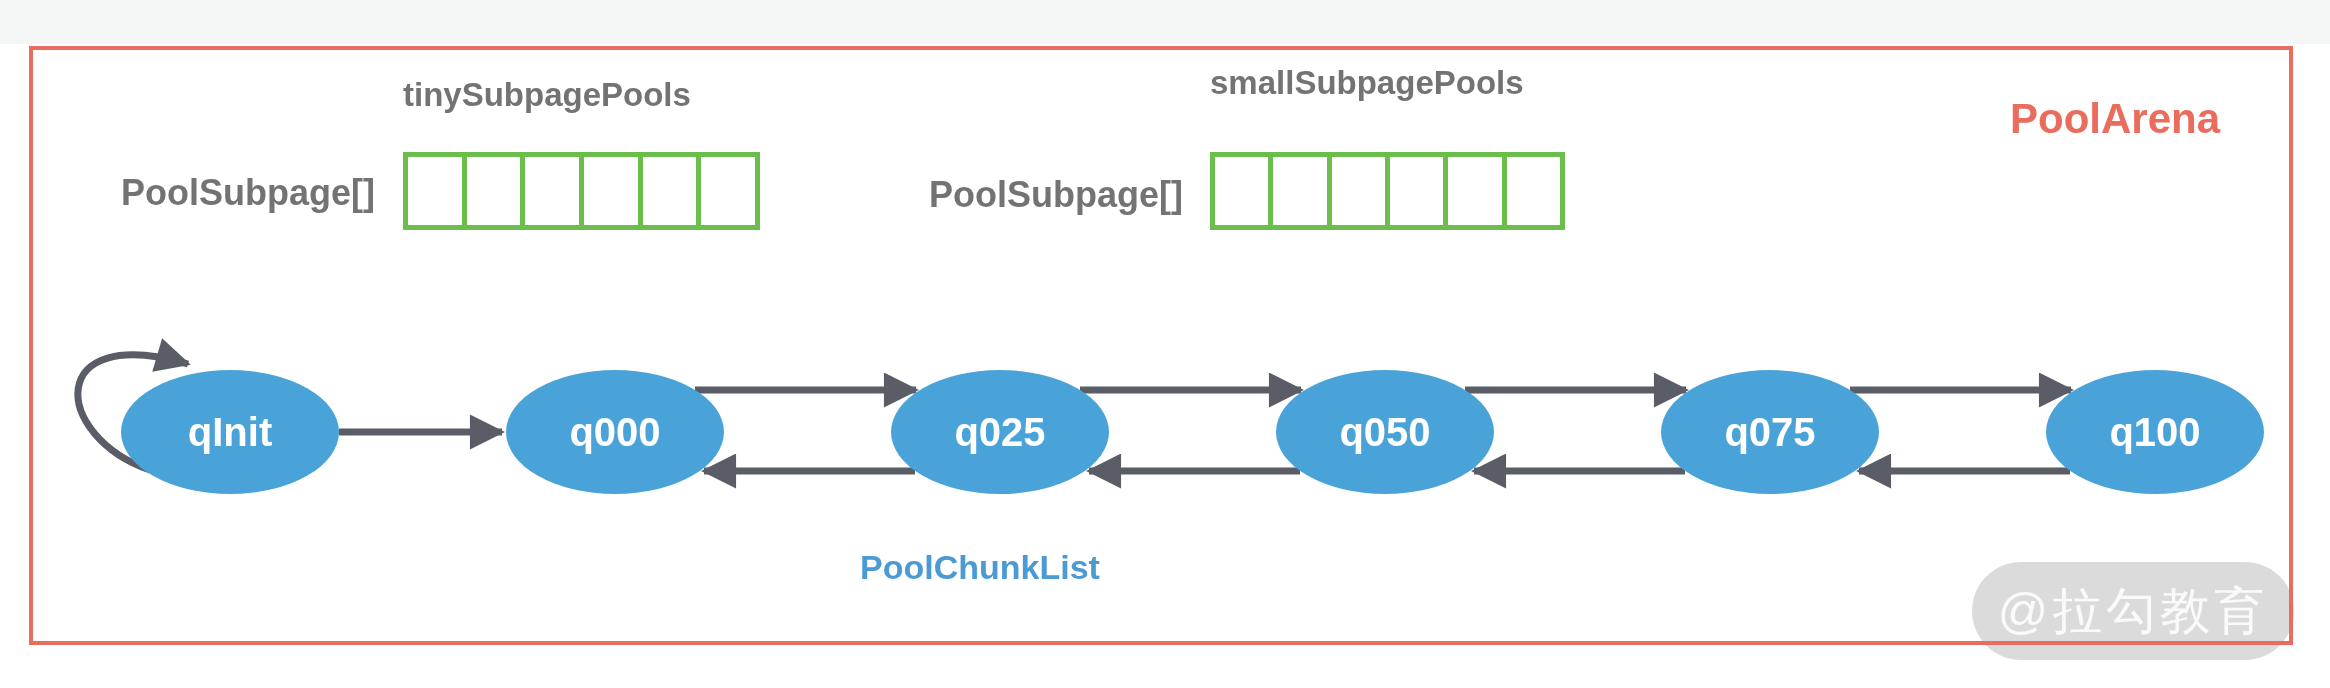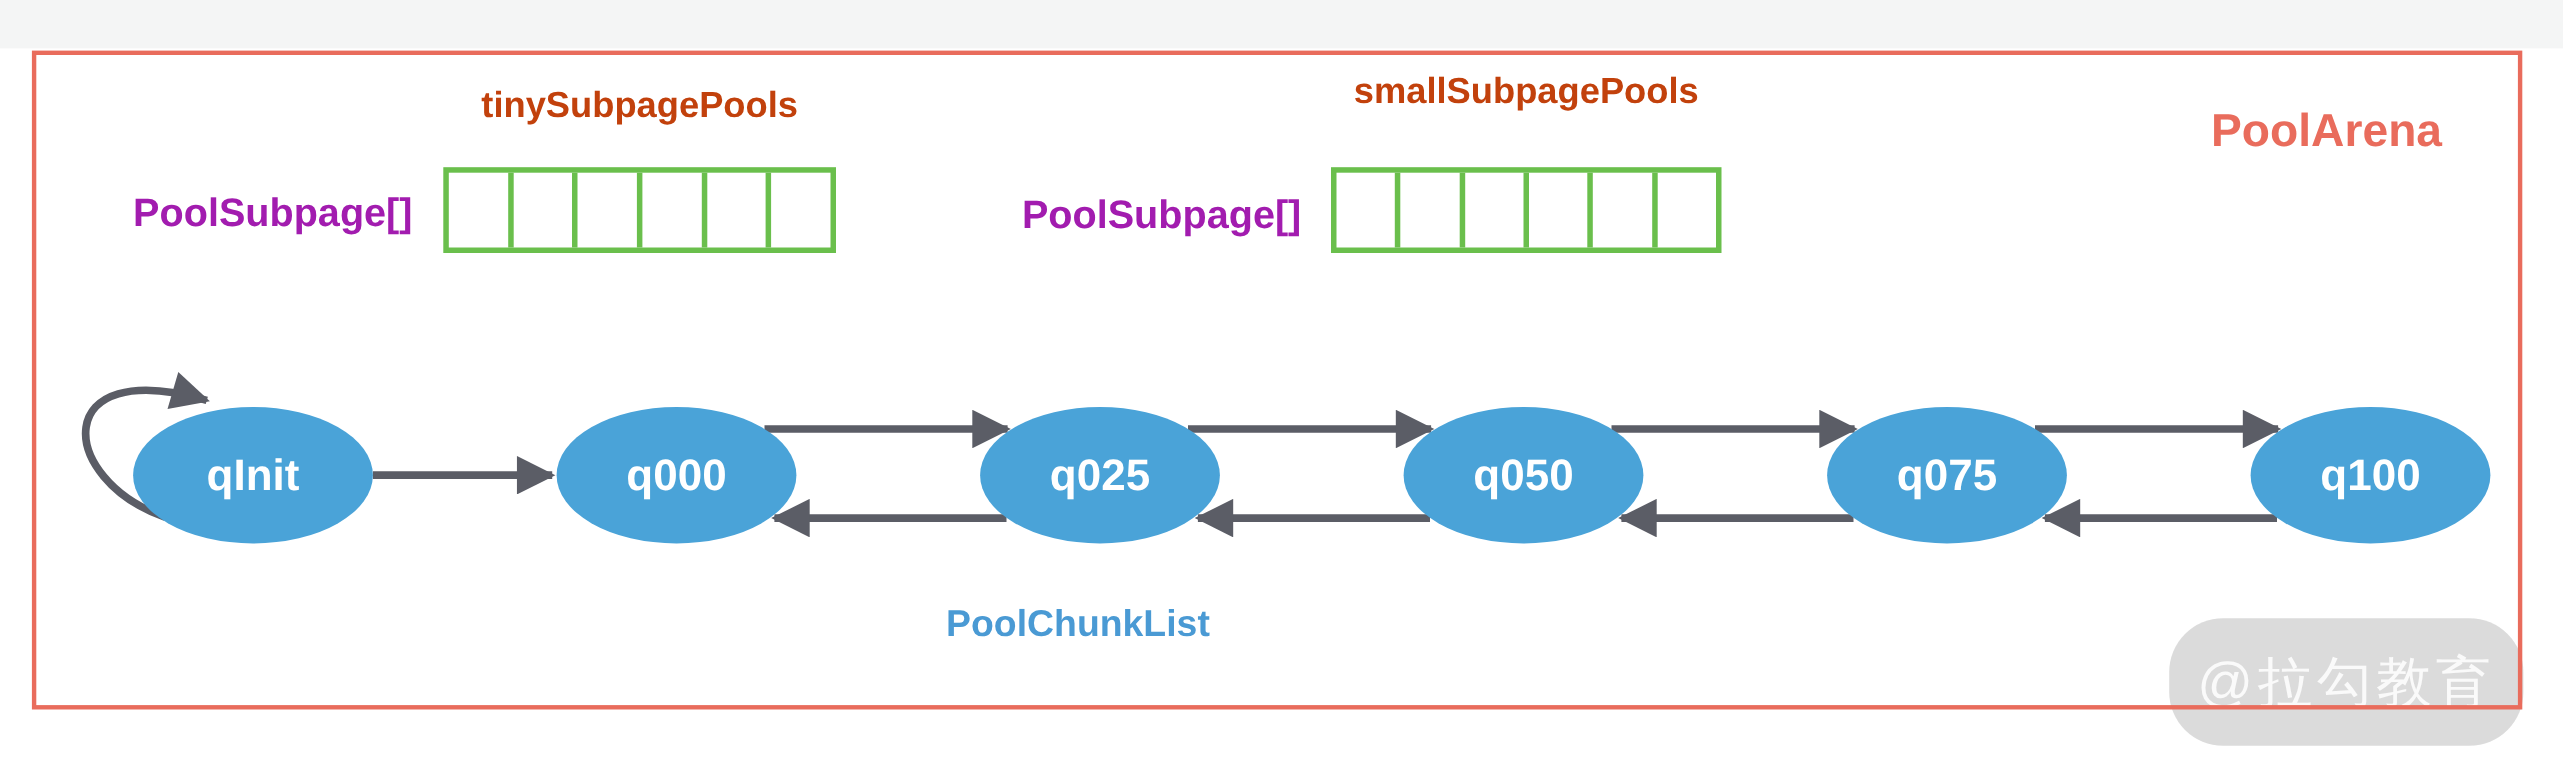--- a/index.html
+++ b/index.html
@@ -3,43 +3,43 @@
 <meta charset="utf-8">
 <style>
   html,body{margin:0;padding:0;background:#ffffff;}
   .stage{
     position:relative;width:2330px;height:688px;overflow:hidden;
     font-family:"Liberation Sans",sans-serif;background:#ffffff;
   }
   .top-strip{position:absolute;left:0;top:0;width:2330px;height:44px;background:#f4f5f5;}
   
   .watermark{
-    position:absolute;left:1972px;top:562px;width:322px;height:116px;
+    position:absolute;left:1972px;top:562px;width:322px;height:98px;
     background:#d9d9d9;border-radius:49px;opacity:0.92;z-index:1;
     display:flex;align-items:center;justify-content:center;
   }
   .watermark span{
     color:#ffffff;opacity:0.88;font-size:50px;font-weight:500;letter-spacing:4px;
   }
   .arena-box{
     position:absolute;left:29px;top:46px;width:2264px;height:599px;
     border:4px solid #e96c5c;box-sizing:border-box;z-index:3;pointer-events:none;
   }
   .arena-title{
     position:absolute;left:1960px;top:95px;width:300px;z-index:4;
     color:#e96c5c;font-size:42px;font-weight:700;text-align:left;
     padding-left:50px;box-sizing:border-box;
   }
   .pool-title{
-    position:absolute;color:#c2410c;font-size:33px;font-weight:600;text-align:center;z-index:4;
+    position:absolute;color:#737373;font-size:33px;font-weight:600;z-index:4;
   }
   .pool-title.tiny{left:403px;top:76px;width:357px;}
   .pool-title.small{left:1210px;top:64px;width:355px;}
   .pool-label{
-    position:absolute;color:#a21caf;font-size:36px;font-weight:600;text-align:right;z-index:4;
+    position:absolute;color:#737373;font-size:36px;font-weight:600;text-align:right;z-index:4;
   }
   .pool-label.tiny{left:95px;top:172px;width:280px;}
   .pool-label.small{left:903px;top:174px;width:280px;}
   .grid{
     position:absolute;display:flex;box-sizing:border-box;z-index:4;
     border:5px solid #6abf4c;background:#ffffff;
   }
   .grid.tiny{left:403px;top:152px;width:357px;height:78px;}
   .grid.small{left:1210px;top:152px;width:355px;height:78px;}
   .grid .cell{flex:1 1 0;box-sizing:border-box;}

